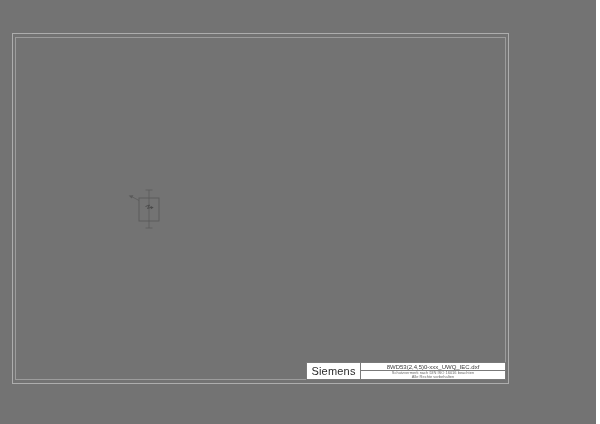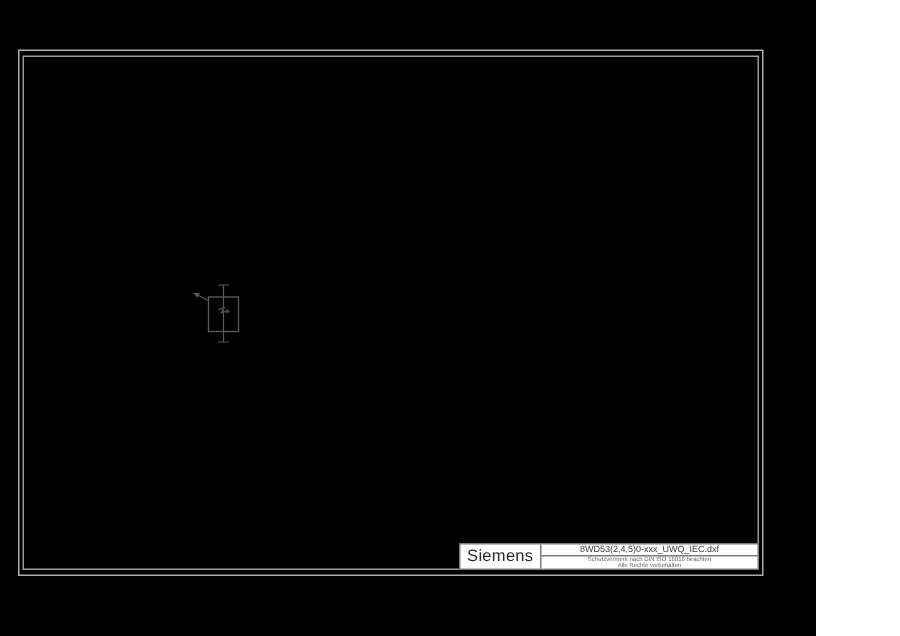--- a/index.html
+++ b/index.html
@@ -6,23 +6,23 @@
     margin: 0;
     padding: 0;
     width: 600px;
     height: 424px;
     background: #ffffff;
     font-family: "Liberation Sans", sans-serif;
     overflow: hidden;
   }
   .canvas {
     position: relative;
-    width: 544px;
+    width: 596px;
     height: 424px;
-    background: #000000;
+    background: #737373;
   }
   
   .frame-outer {
     position: absolute;
     left: 12px; top: 33px;
     width: 497px; height: 351px;
     border: 1px solid #adadad;
     box-sizing: border-box;
   }
   .frame-inner {

